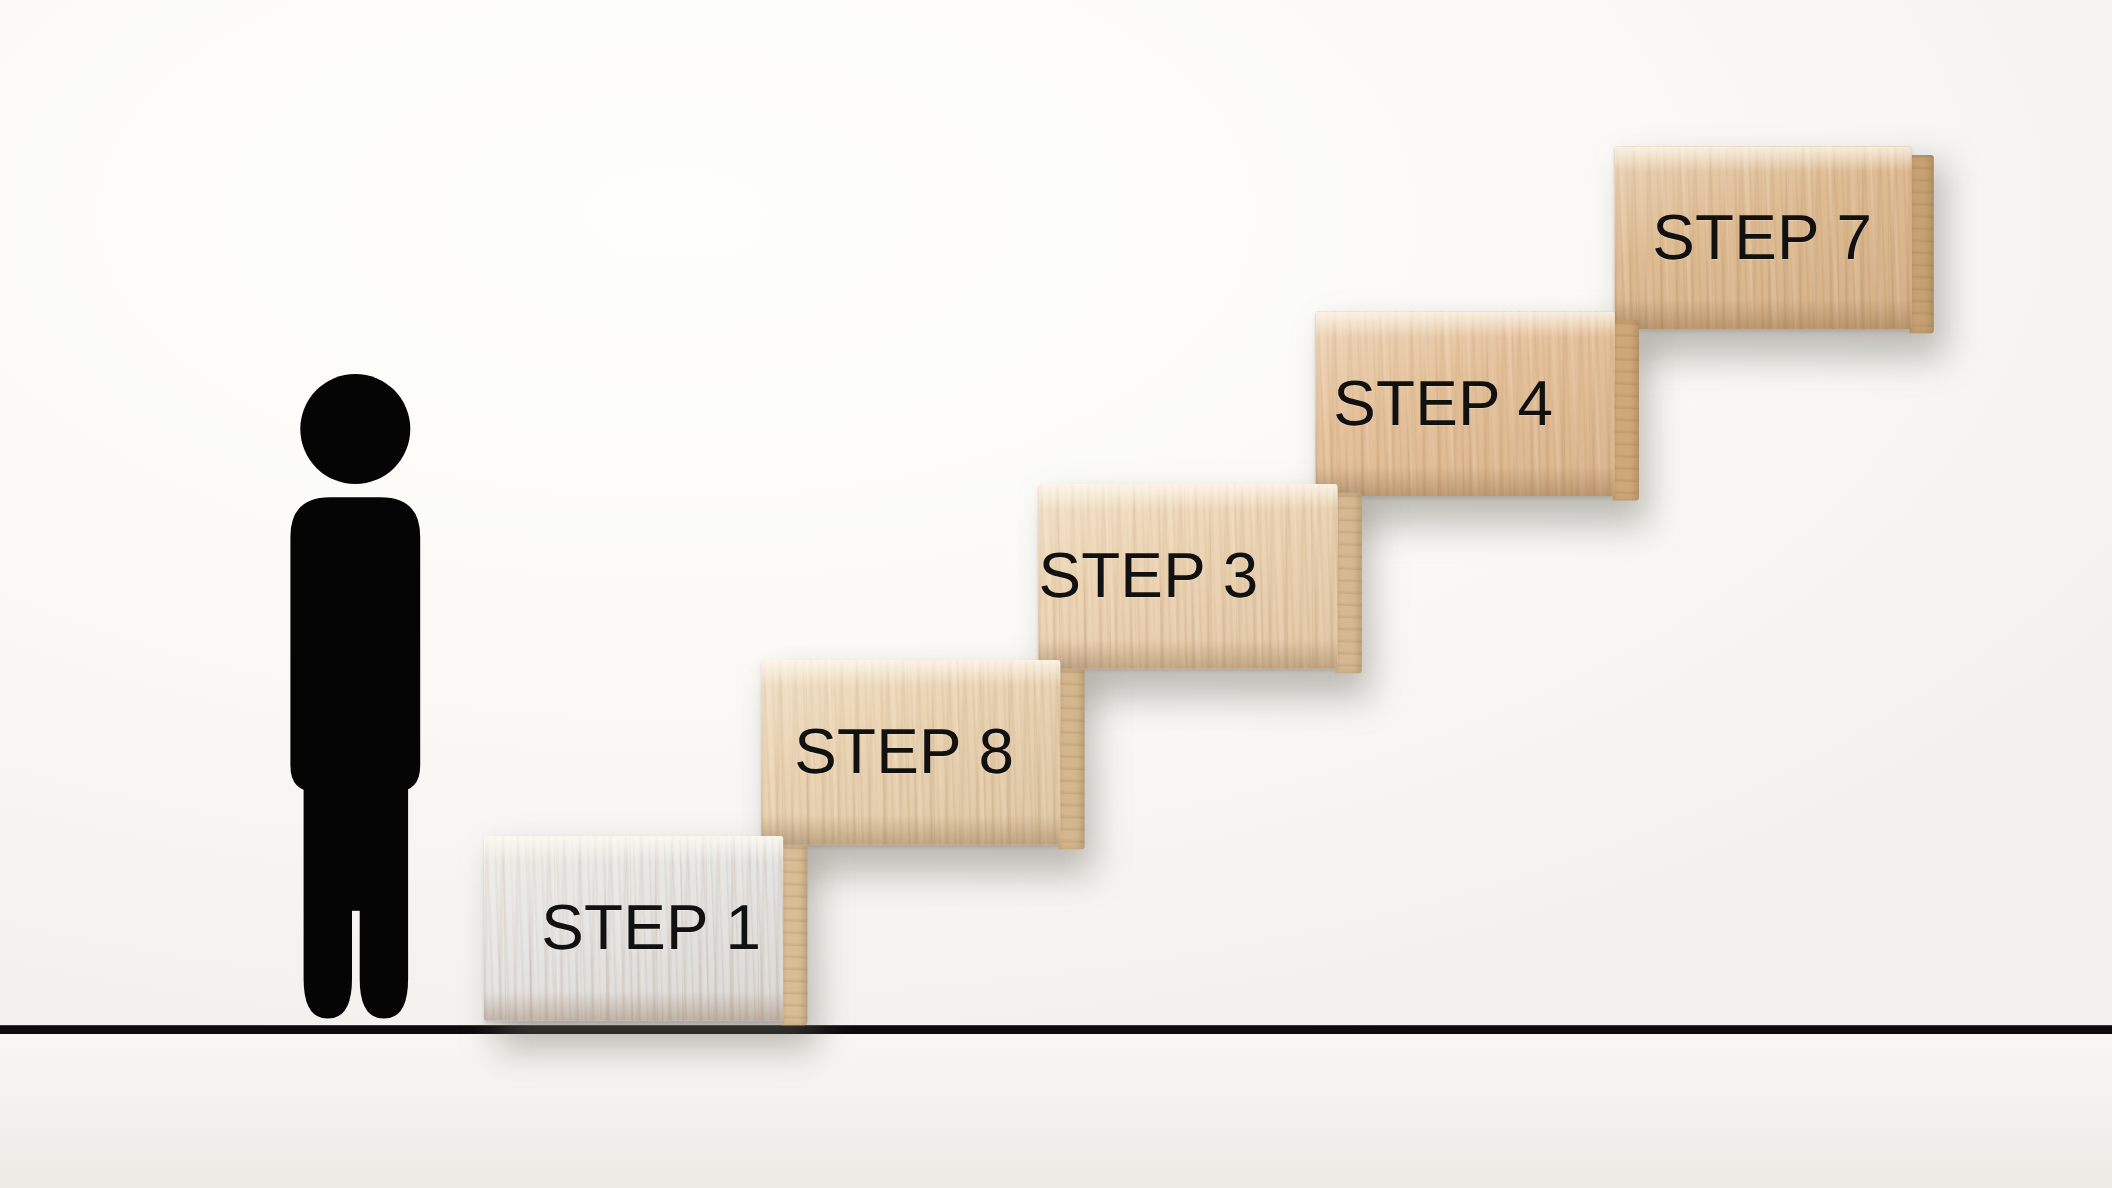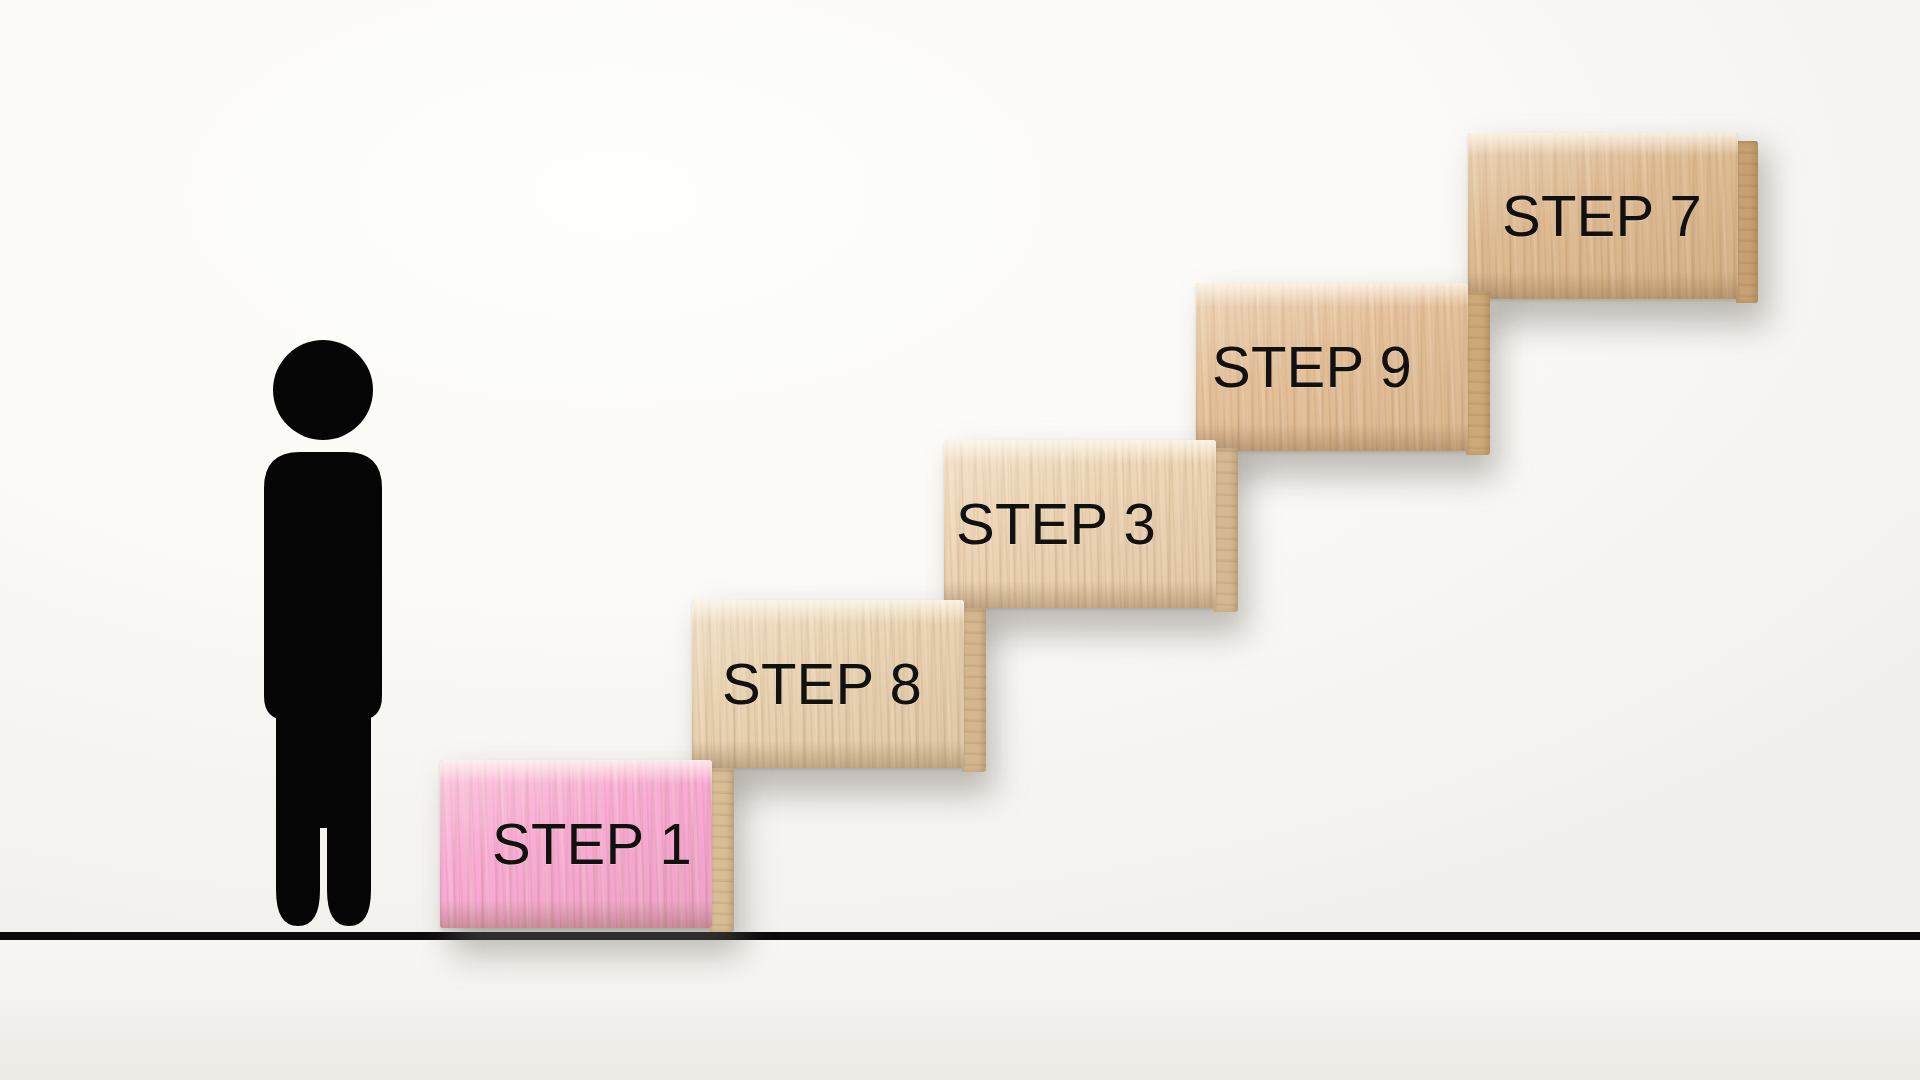--- a/index.html
+++ b/index.html
@@ -178,21 +178,21 @@
       <path d="M 99 300 L 143 300 L 143 552 Q 143 588 121 588 Q 99 588 99 552 Z" fill="#050505"></path>
     </svg>
   </div>
 
   <div id="blocks-layer">
       <div class="block" style="left: 440px; top: 760px; width: 272px; height: 168px; z-index: 20;">
         <div class="block-shadow" style="left: 12px; top: 16px; width: 290px; height: 178px;"></div>
         <div class="side-face" style="left: 270px; top: 8px; width: 24px; height: 164px; background: rgb(216, 189, 150); box-shadow: rgba(110, 78, 44, 0.28) -3px 0px 6px inset;">
           <div class="grain-v"></div>
         </div>
-        <div class="block-face" style="background: #f9a8d4;">
+        <div class="block-face" style="background: #e5e5e5;">
           <div class="grain"></div>
           <div class="grain2"></div>
           <div class="face-light"></div>
           <div class="bevel-top" style="height: 24px;"></div>
           <div class="bevel-bottom" style="height: 27px;"></div>
           <div class="block-label" style="font-size: 58px; padding-left: 52px;">STEP 1</div>
         </div>
       </div>
       <div class="block" style="left: 692px; top: 600px; width: 272px; height: 168px; z-index: 19;">
         <div class="block-shadow" style="left: 12px; top: 16px; width: 290px; height: 178px;"></div>
@@ -212,35 +212,35 @@
         <div class="block-shadow" style="left: 12px; top: 16px; width: 290px; height: 178px;"></div>
         <div class="side-face" style="left: 270px; top: 8px; width: 24px; height: 164px; background: rgb(214, 185, 146); box-shadow: rgba(110, 78, 44, 0.28) -3px 0px 6px inset;">
           <div class="grain-v"></div>
         </div>
         <div class="block-face" style="background: rgb(236, 211, 178);">
           <div class="grain"></div>
           <div class="grain2"></div>
           <div class="face-light"></div>
           <div class="bevel-top" style="height: 24px;"></div>
           <div class="bevel-bottom" style="height: 27px;"></div>
-          <div class="block-label" style="font-size: 58px; padding-left: 12px;">STEP 3</div>
+          <div class="block-label" style="font-size: 58px; padding-left: 0;">STEP 3</div>
         </div>
       </div>
       <div class="block" style="left: 1196px; top: 283px; width: 272px; height: 168px; z-index: 17;">
         <div class="block-shadow" style="left: 12px; top: 16px; width: 290px; height: 178px;"></div>
         <div class="side-face" style="left: 270px; top: 8px; width: 24px; height: 164px; background: rgb(205, 168, 120); box-shadow: rgba(110, 78, 44, 0.28) -3px 0px 6px inset;">
           <div class="grain-v"></div>
         </div>
         <div class="block-face" style="background: rgb(228, 191, 151);">
           <div class="grain"></div>
           <div class="grain2"></div>
           <div class="face-light"></div>
           <div class="bevel-top" style="height: 24px;"></div>
           <div class="bevel-bottom" style="height: 27px;"></div>
-          <div class="block-label" style="font-size: 58px; padding-left: 16px;">STEP 9</div>
+          <div class="block-label" style="font-size: 58px; padding-left: 16px;">STEP 4</div>
         </div>
       </div>
       <div class="block" style="left: 1468px; top: 133px; width: 270px; height: 166px; z-index: 16;">
         <div class="block-shadow" style="left: 12px; top: 16px; width: 288px; height: 176px;"></div>
         <div class="side-face" style="left: 268px; top: 8px; width: 22px; height: 162px; background: rgb(198, 161, 114); box-shadow: rgba(110, 78, 44, 0.28) -3px 0px 6px inset;">
           <div class="grain-v"></div>
         </div>
         <div class="block-face" style="background: rgb(221, 185, 143);">
           <div class="grain"></div>
           <div class="grain2"></div>

